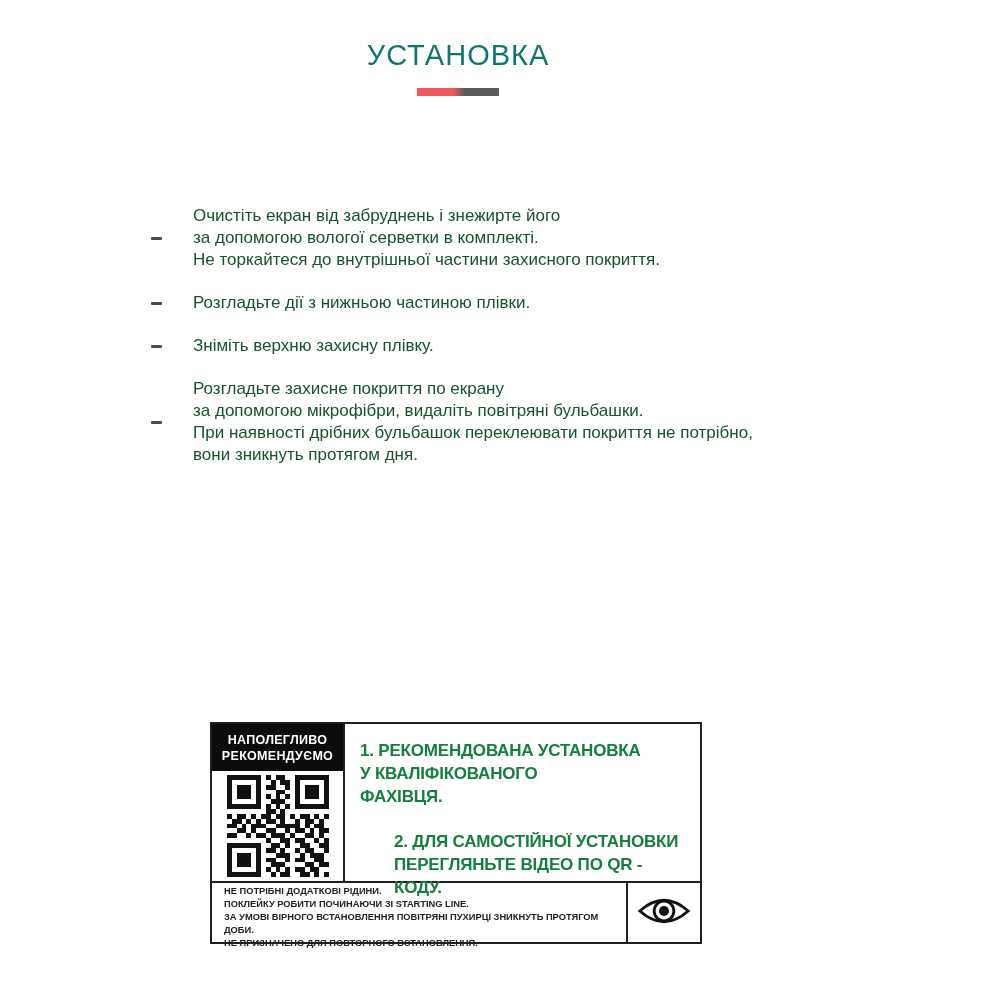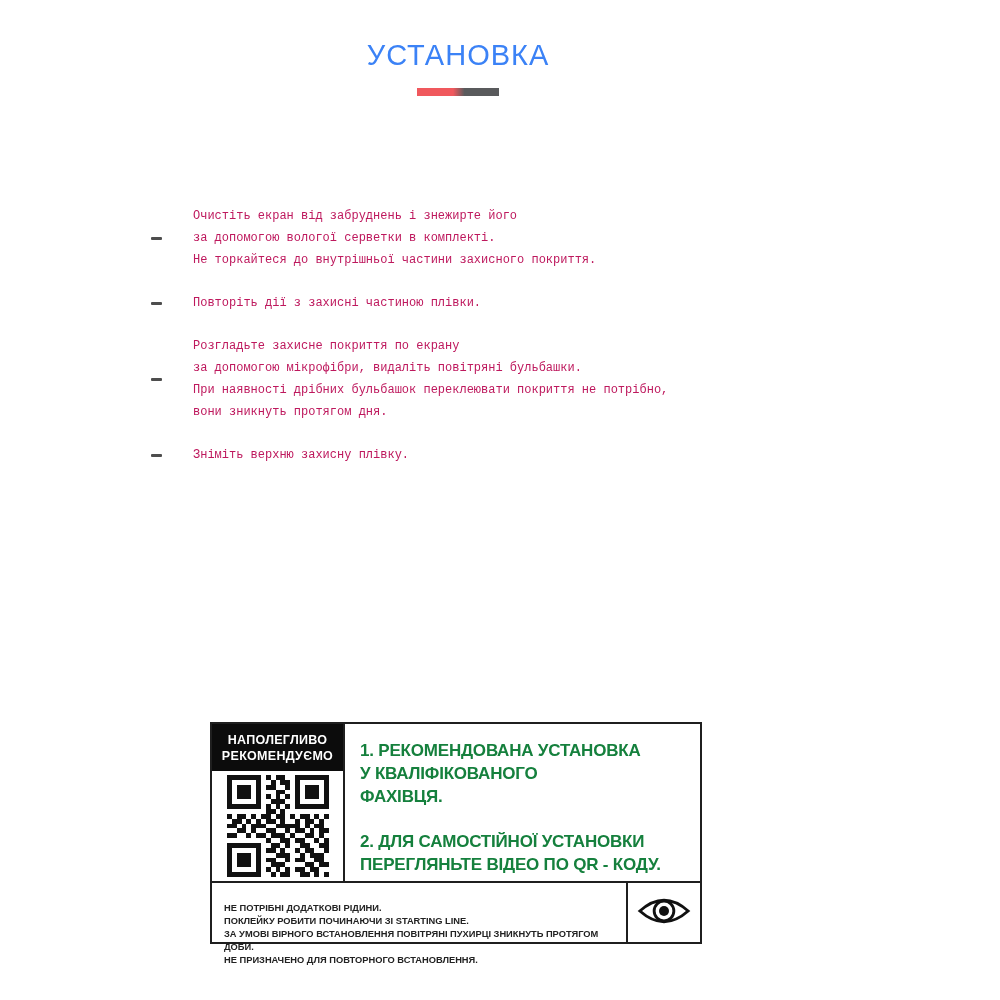--- a/index.html
+++ b/index.html
@@ -3,36 +3,36 @@
 <meta charset="utf-8">
 <style>
   html,body { margin:0; padding:0; background:#ffffff; }
   .page {
     position:relative; width:1000px; height:1000px; background:#ffffff;
     font-family:"Liberation Sans", sans-serif; overflow:hidden;
   }
   
   .header { position:absolute; top:38px; left:0; width:916px; text-align:center; }
   .title {
-    font-size:29px; line-height:34px; color:#3b82f6; font-weight:400;
+    font-size:29px; line-height:34px; color:#0f766e; font-weight:400;
     letter-spacing:1px;
   }
   .title-divider {
     width:82px; height:8px; margin:16px auto 0 auto;
     background:linear-gradient(90deg,#f0585d 0%,#f0585d 44%,#595a5c 58%,#595a5c 100%);
   }
   
   .list { position:absolute; top:205px; left:151px; width:720px; }
   .item { display:flex; align-items:center; margin-bottom:21px; }
   .dash {
     width:11px; height:3px; background:#4d4d4d; border-radius:1px;
     margin-right:31px; flex-shrink:0;
   }
   .item-text {
-    font-size:12px; line-height:22px; color:#be185d; white-space:pre-line;font-family:Liberation Mono, monospace;
+    font-size:17px; line-height:22px; color:#14532d; white-space:pre-line;
   }
   
   .rec-box {
     position:absolute; left:210px; top:722px; width:492px; height:222px;
     border:2.5px solid #1f1f1f; display:flex; flex-direction:column;
     box-sizing:border-box; background:#fff;
   }
   .rec-top { flex:1; display:flex; border-bottom:2px solid #1f1f1f; min-height:0; }
   .rec-top-left {
     width:131px; border-right:2px solid #1f1f1f; display:flex;
@@ -44,24 +44,24 @@
     letter-spacing:0.3px; white-space:pre-line;
   }
   .qr-wrap { flex:1; display:flex; align-items:center; justify-content:center; }
   .qr { width:102px; height:102px; }
   .qr svg { width:100%; height:100%; display:block; shape-rendering:crispEdges; }
   .rec-top-right { flex:1; padding:15px 6px 0 15px; }
   .rec-item {
     font-size:17px; line-height:23px; font-weight:bold; color:#15803d;
     white-space:pre-line; letter-spacing:-0.2px;
   }
-  .rec-item + .rec-item { margin-top:22px; }
+  .rec-item + .rec-item { margin-top:22px;margin-left:34px; }
   .rec-bottom { height:59px; display:flex; flex-shrink:0; }
   .rec-note {
-    flex:1; padding:19px 4px 0 12px; font-size:9.3px; line-height:13px;
+    flex:1; padding:2px 4px 0 12px; font-size:9.3px; line-height:13px;
     font-weight:bold; color:#222; white-space:pre-line; letter-spacing:0;
   }
   .rec-eye {
     width:72px; border-left:2px solid #1f1f1f; display:flex;
     align-items:center; justify-content:center; flex-shrink:0;
   }
 </style>
 </head>
 <body>
 
@@ -74,32 +74,32 @@
 
   <div class="list">
     <div class="item">
       <div class="dash"></div>
       <div class="item-text">Очистіть екран від забруднень і знежирте його
 за допомогою вологої серветки в комплекті.
 Не торкайтеся до внутрішньої частини захисного покриття.</div>
     </div>
     <div class="item">
       <div class="dash"></div>
-      <div class="item-text">Повторіть дії з захисні частиною плівки.</div>
+      <div class="item-text">Розгладьте дії з нижньою частиною плівки.</div>
+    </div>
+    <div class="item">
+      <div class="dash"></div>
+      <div class="item-text">Зніміть верхню захисну плівку.</div>
     </div>
     <div class="item">
       <div class="dash"></div>
       <div class="item-text">Розгладьте захисне покриття по екрану
 за допомогою мікрофібри, видаліть повітряні бульбашки.
 При наявності дрібних бульбашок переклеювати покриття не потрібно,
 вони зникнуть протягом дня.</div>
-    </div>
-    <div class="item">
-      <div class="dash"></div>
-      <div class="item-text">Зніміть верхню захисну плівку.</div>
     </div>
   </div>
 
   <div class="rec-box">
     <div class="rec-top">
       <div class="rec-top-left">
         <div class="rec-header">НАПОЛЕГЛИВО
 РЕКОМЕНДУЄМО</div>
         <div class="qr-wrap">
           <div class="qr">

